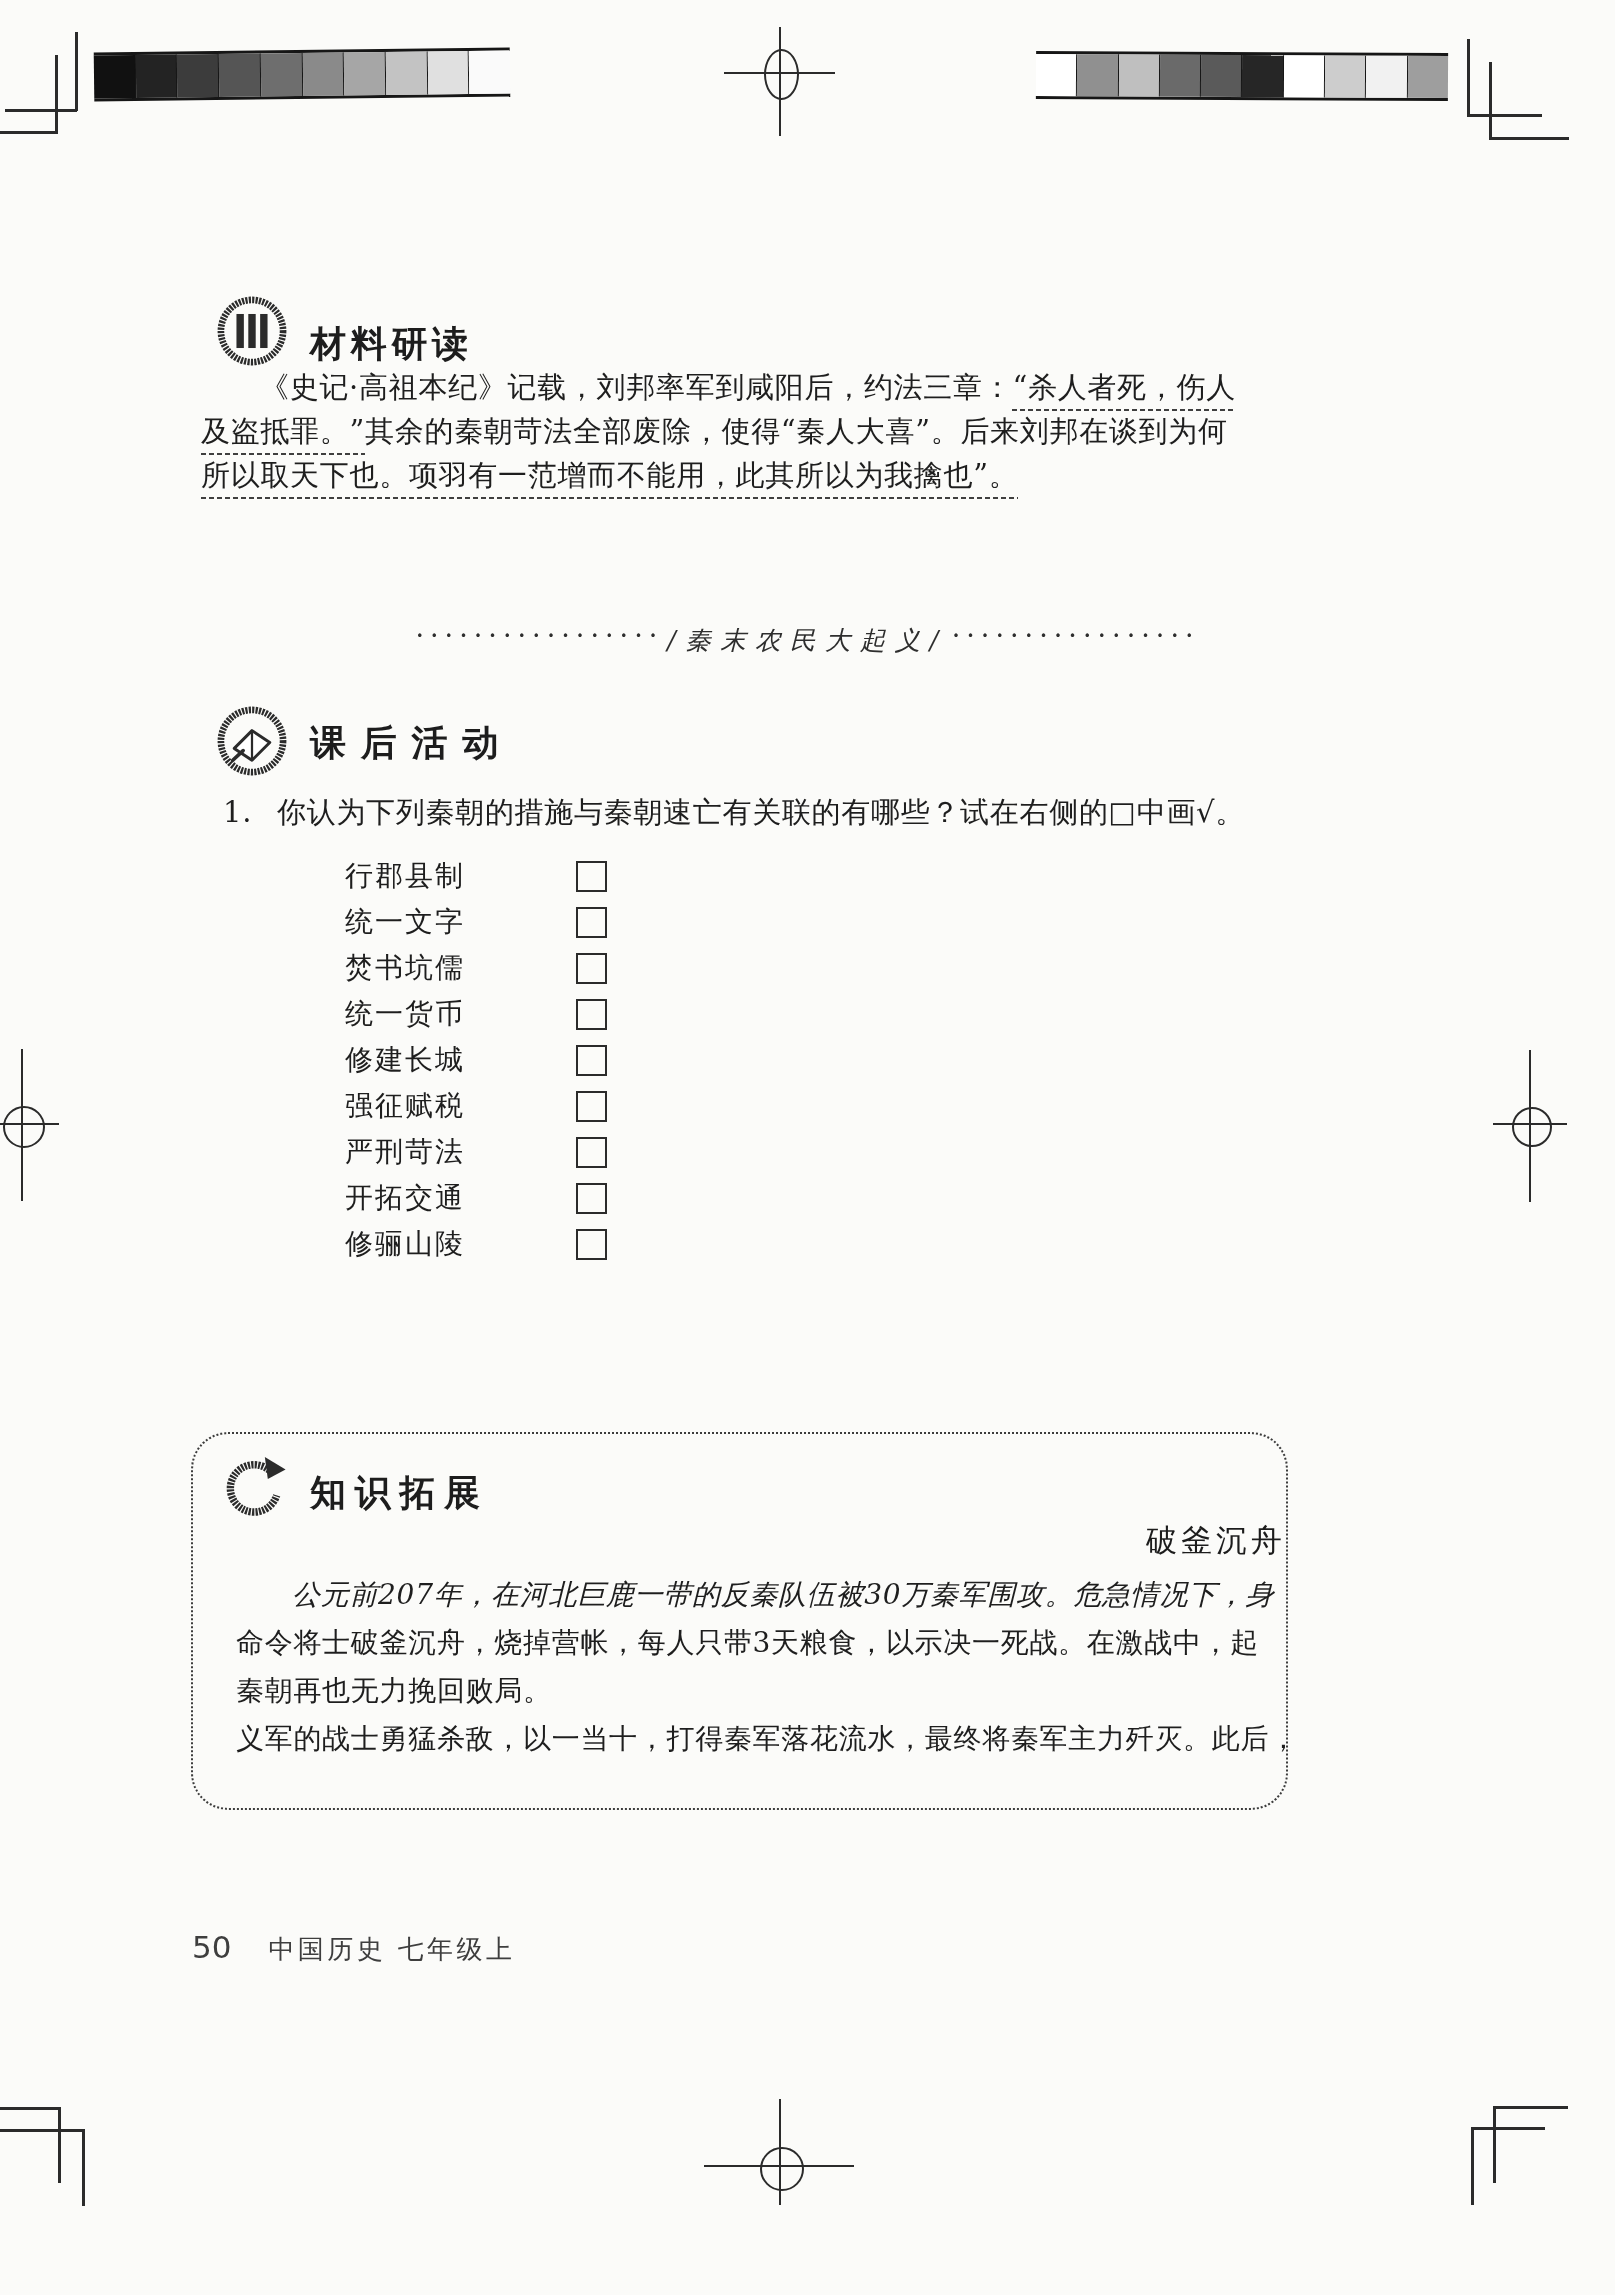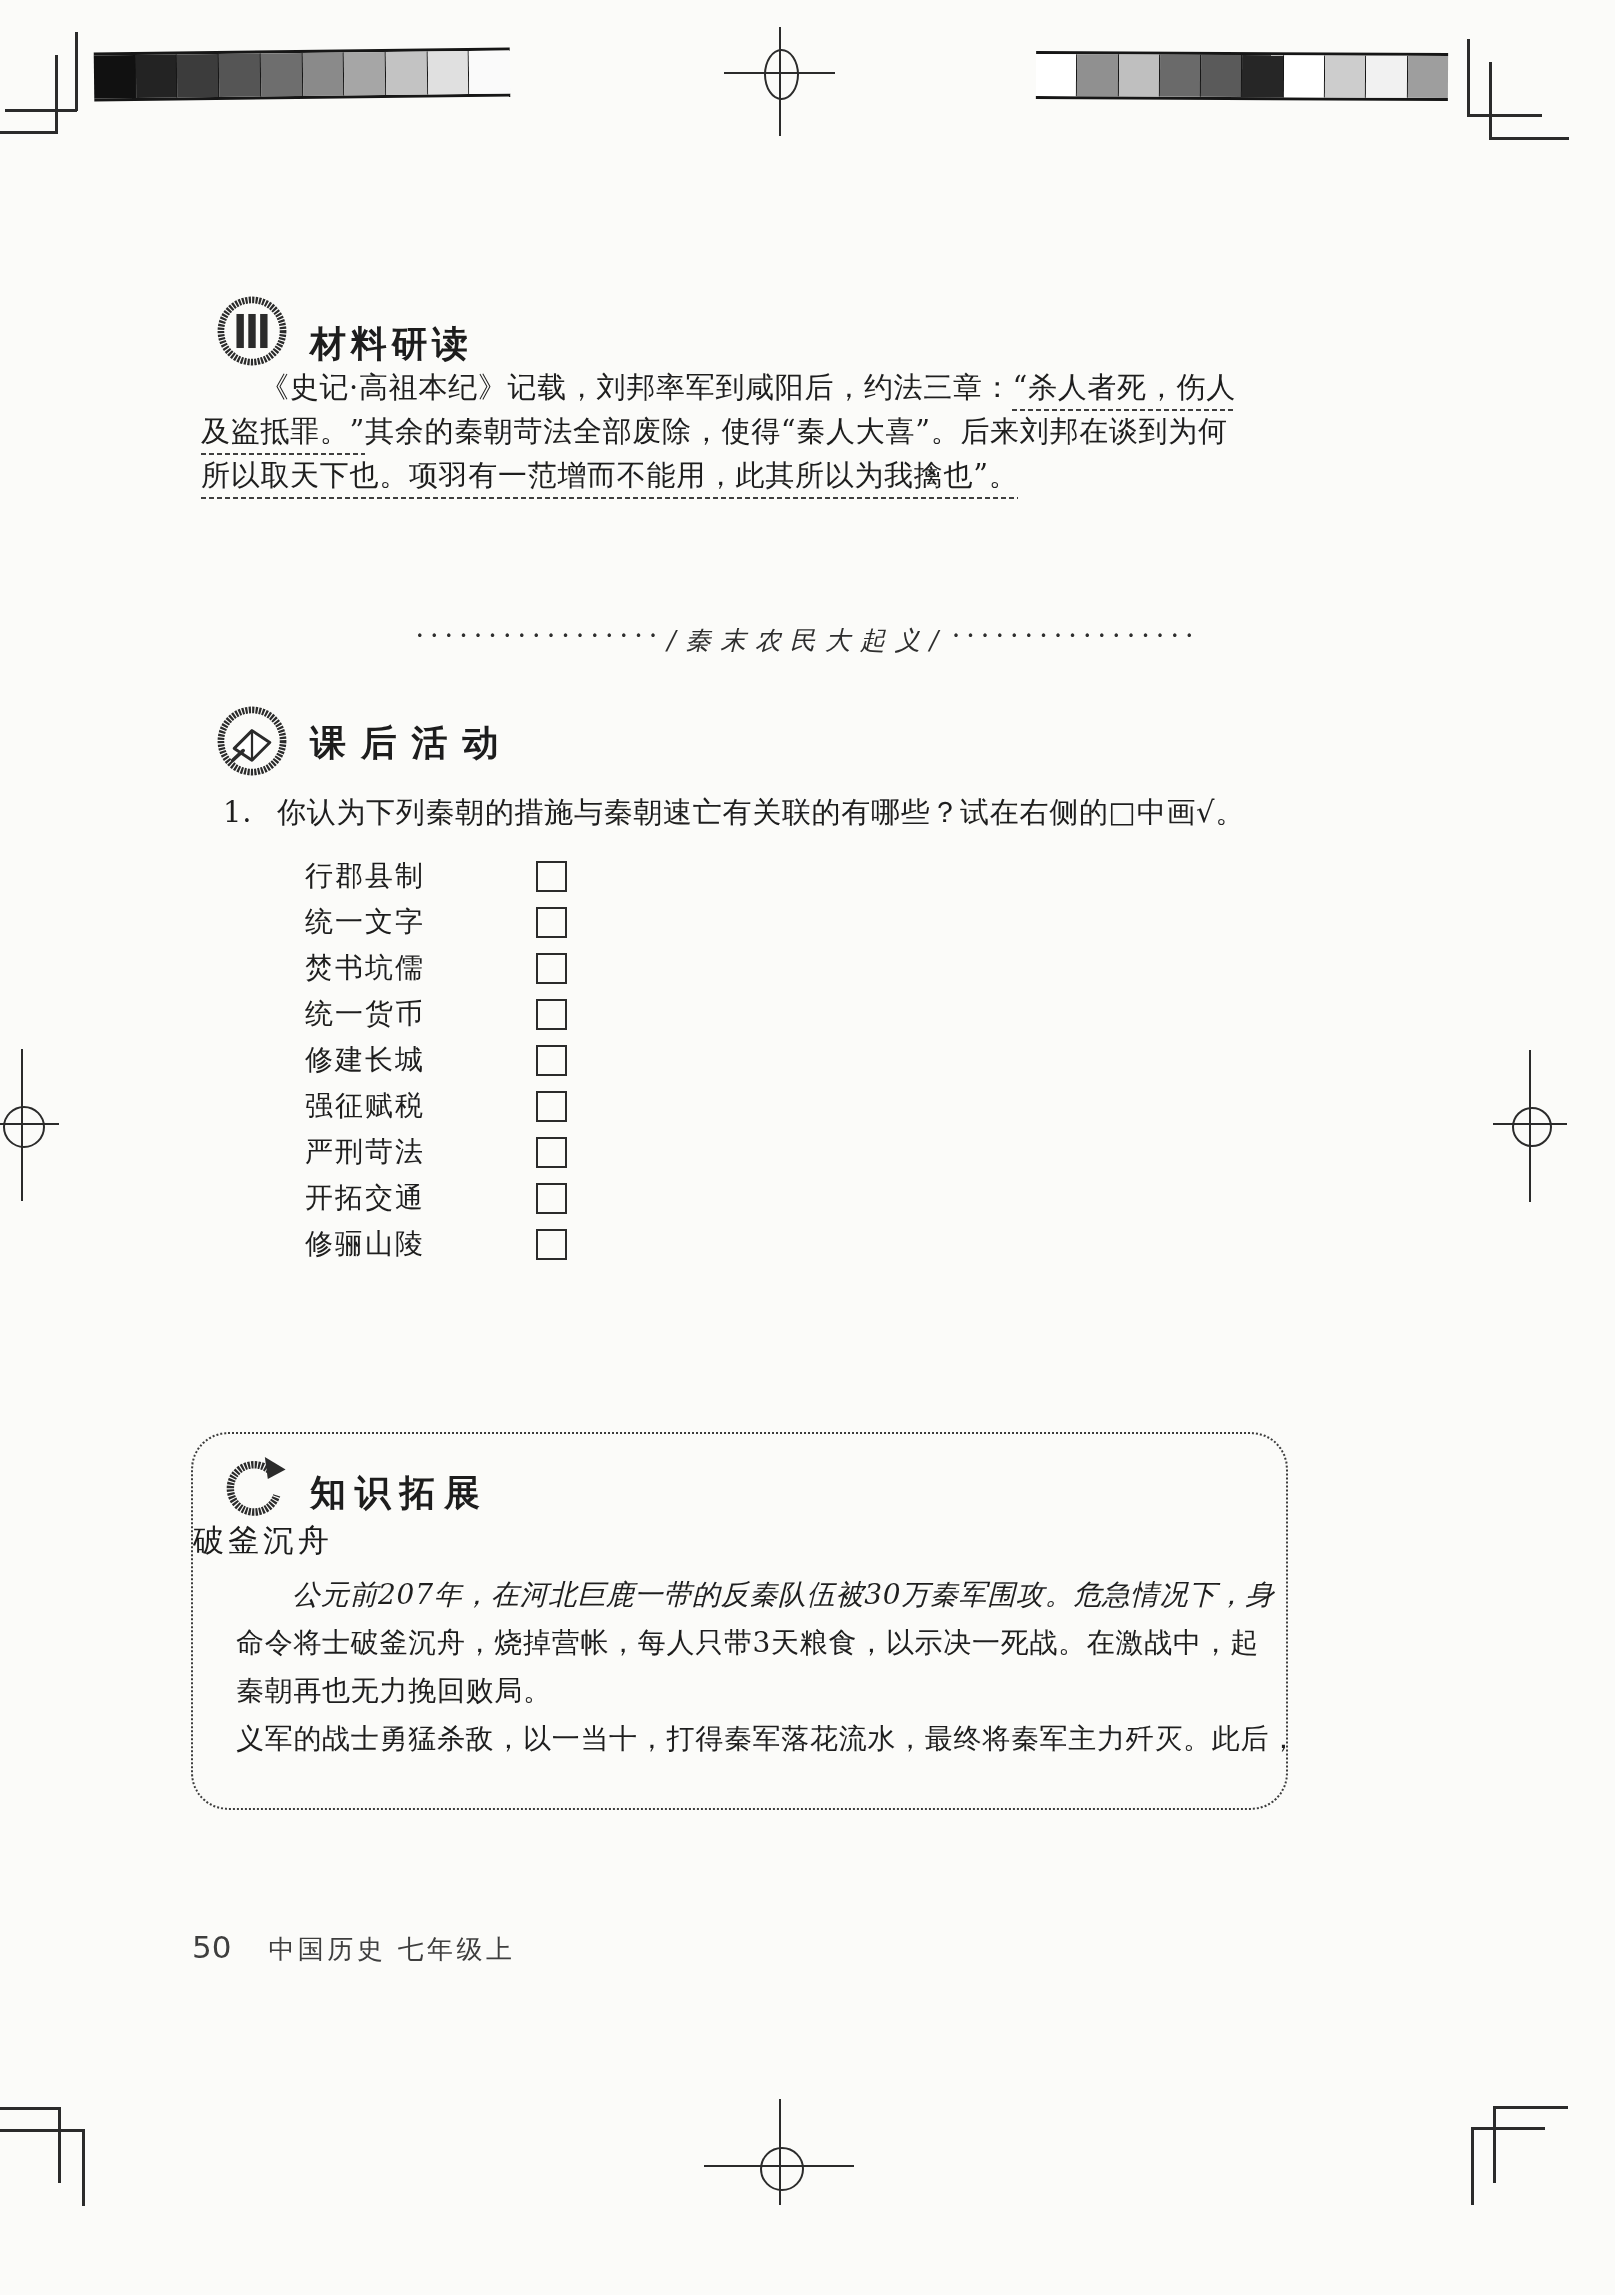--- a/index.html
+++ b/index.html
@@ -25,27 +25,27 @@
      padding-bottom:6.7px;}
   #material-prompt{position:absolute;left:292px;top:540px;font-size:29px;letter-spacing:0.7px;color:#1e1e1e;}
   
   #divider{position:absolute;left:0;top:620px;width:100%;text-align:center;white-space:nowrap;color:#2e2e2e;}
   #divider .dots{font-size:27px;letter-spacing:6px;vertical-align:4px;}
   #divider .divider-label{font-size:25.5px;font-style:italic;letter-spacing:9.4px;margin:0 4px;}
   
   .question{position:absolute;left:223px;font-size:29px;letter-spacing:0.7px;color:#1e1e1e;white-space:nowrap;}
   .q-no{display:inline-block;width:54px;}
   #checklist{position:absolute;left:305px;top:853px;}
-  .chk-row{display:flex;align-items:center;height:46px;}
+  .chk-row{display:flex;align-items:center;height:46px;margin-left:40px;}
   .chk-row .lbl{width:231px;font-size:28px;letter-spacing:2px;color:#1e1e1e;}
   .chk-row .box{width:27px;height:27px;border:2px solid #2b2b2b;background:transparent;}
   
   #knowledge-box{position:absolute;left:191px;top:1432px;width:1093px;height:374px;
             border:2.7px dotted #3c3c3c;border-radius:37px;}
-  #knowledge-title{position:absolute;left:0;top:86px;width:100%;text-align:left;
+  #knowledge-title{position:absolute;left:0;top:86px;width:100%;text-align:right;
             font-size:31px;letter-spacing:4px;color:#1c1c1c;}
   #knowledge-paragraph{position:absolute;left:43px;top:137px;width:1013px;
             font-size:28px;line-height:48px;letter-spacing:0.7px;color:#1e1e1e;white-space:nowrap;}
   .kline.indent{padding-left:56px;font-style:italic;}
   
   #footer{position:absolute;left:192px;top:1929px;color:#3e3e3e;white-space:nowrap;}
   #footer .pageno{font-family:"DejaVu Sans","Liberation Sans",sans-serif;font-size:31px;}
   #footer .booktitle{font-size:26px;letter-spacing:3.4px;margin-left:37px;}
 </style>
 </head>

